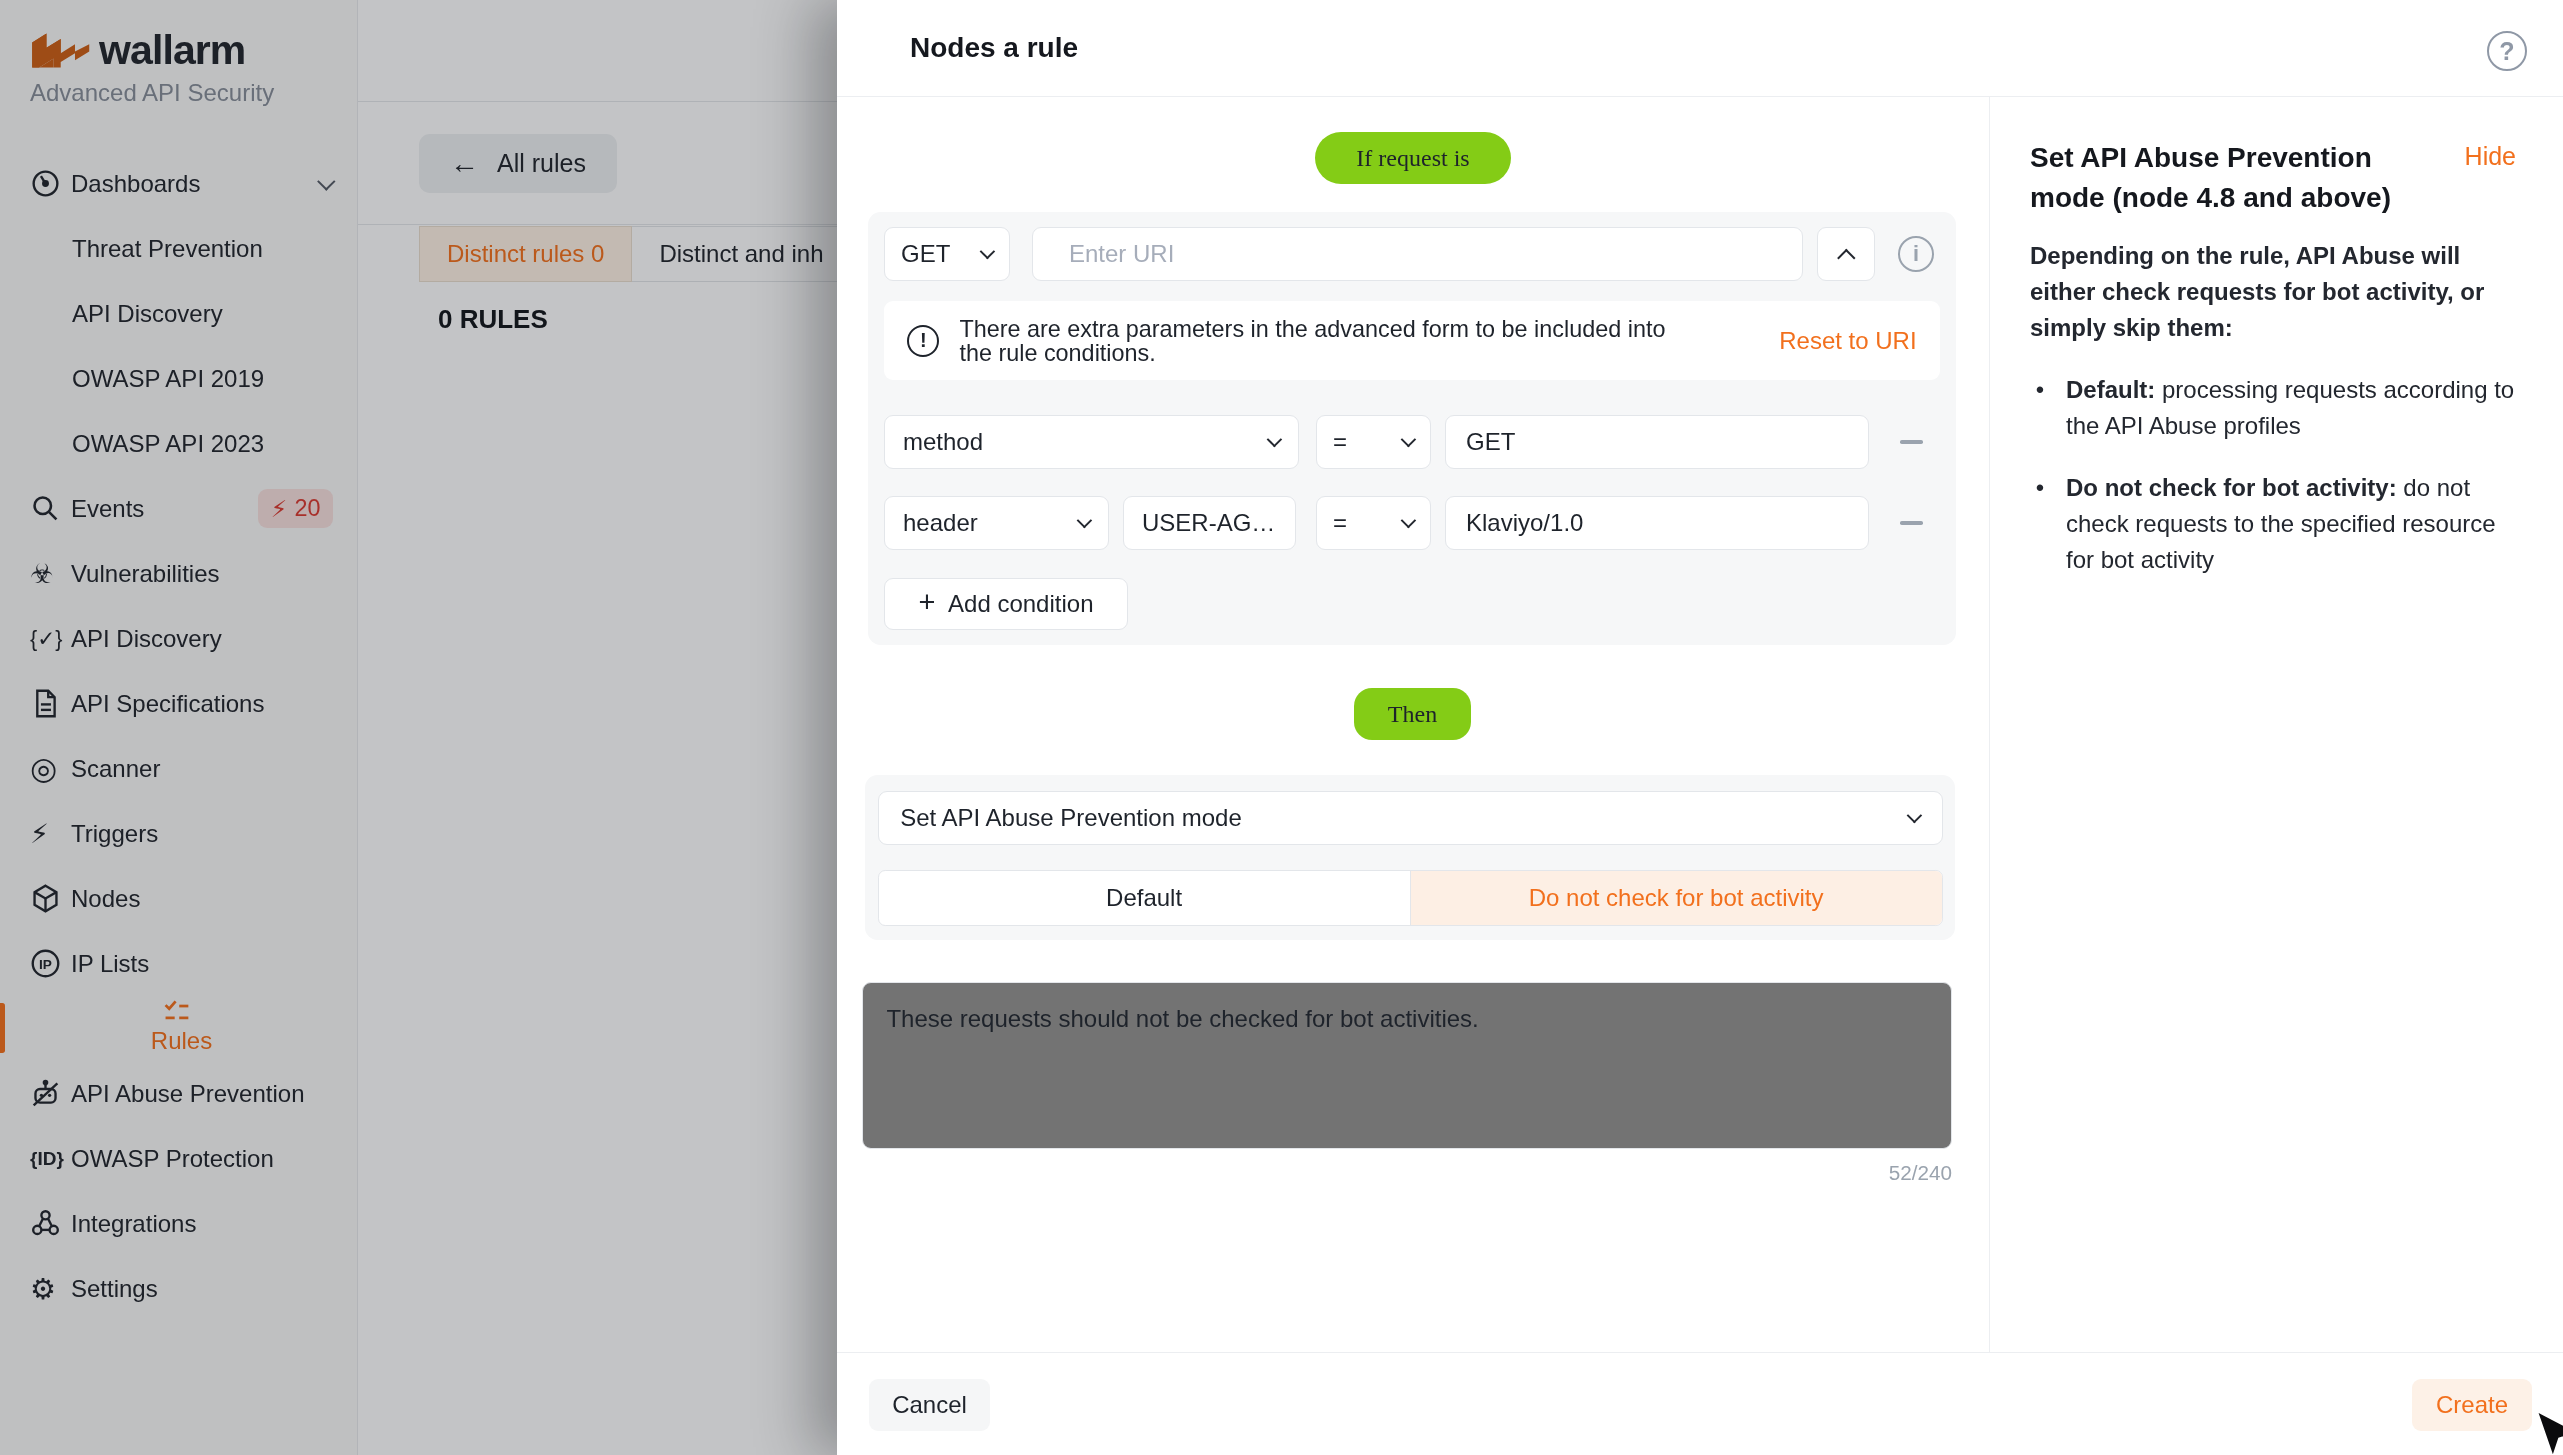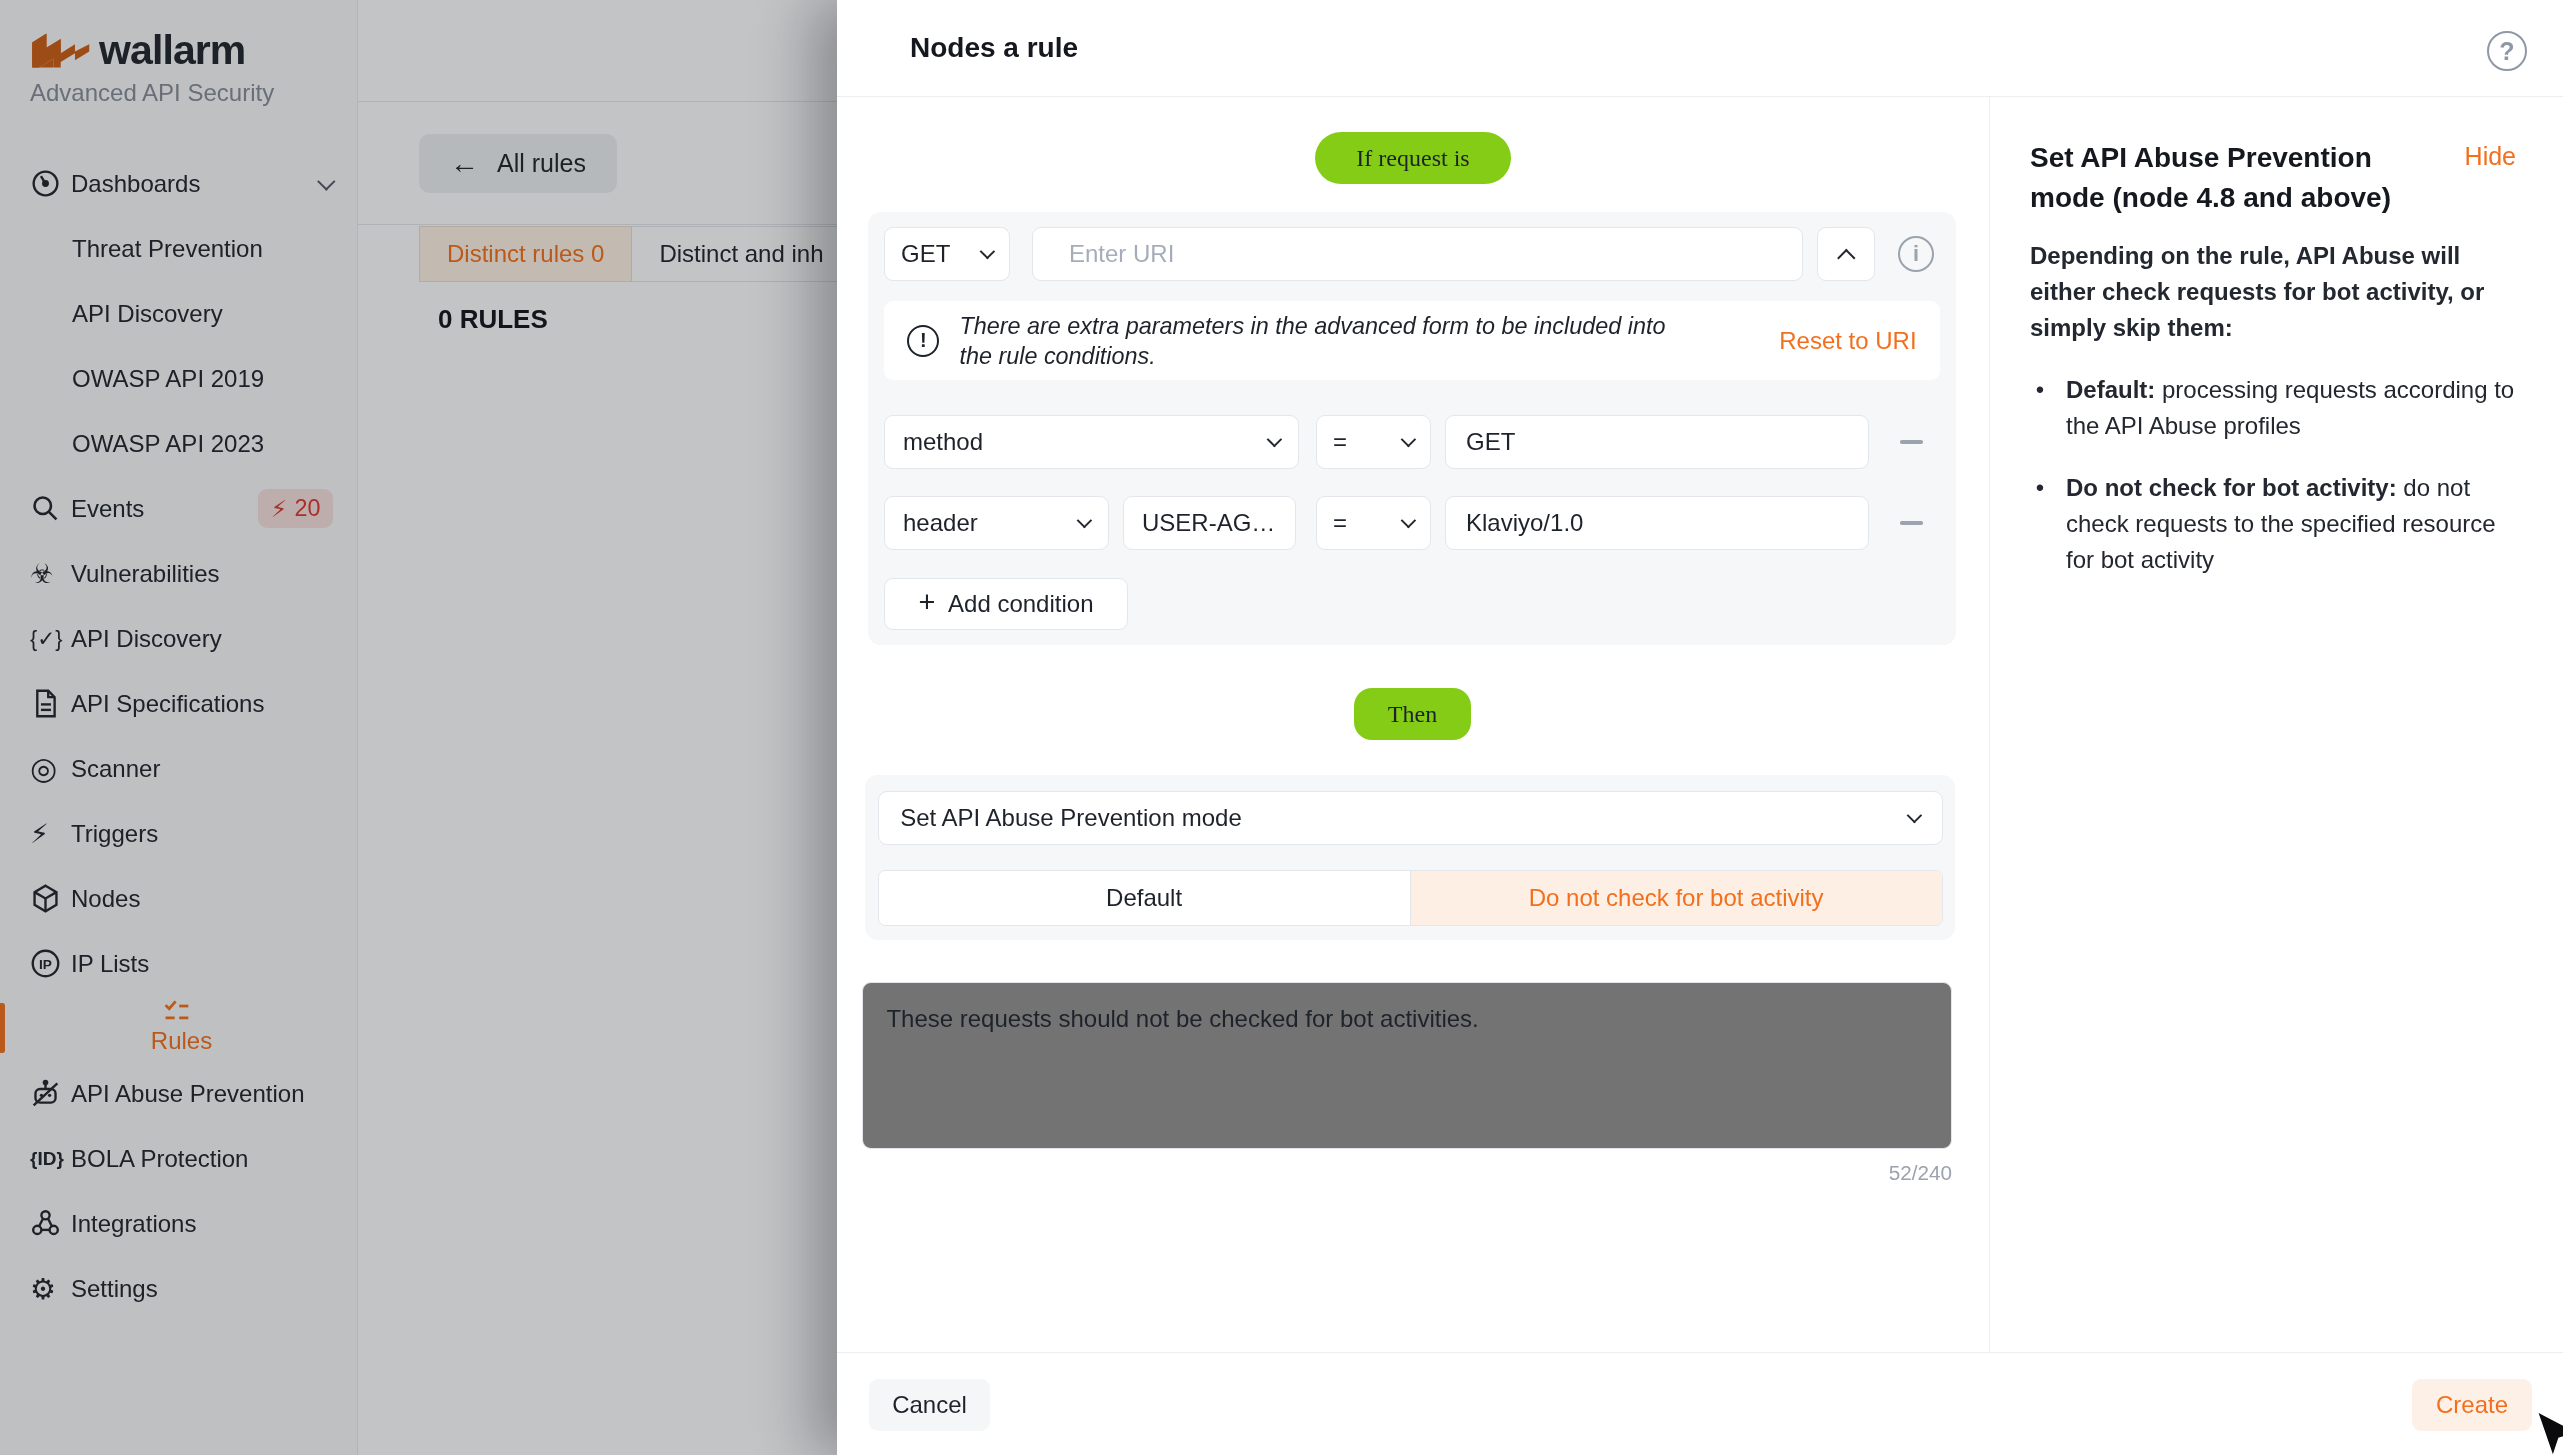--- a/index.html
+++ b/index.html
@@ -83,21 +83,21 @@
                 border:0.9px solid #e3e6ea; border-radius:9px; display:flex; align-items:center; justify-content:center; cursor:pointer; }
   .chevup { width:12.6px; height:12.6px; border-right:2.7px solid #23272f; border-bottom:2.7px solid #23272f;
             transform:rotate(-135deg); margin-top:7.2px; }
   .info-circle { position:absolute; left:1030px; top:24px; width:36px; height:36px; border:2.7px solid #9aa3ae;
                  border-radius:50%; color:#9aa3ae; font-size:21.6px; font-weight:700; font-style:normal;
                  display:flex; align-items:center; justify-content:center; }
   .warn-box { position:absolute; left:16px; top:89px; width:1056px; height:79px; background:#fff;
               border-radius:9px; display:flex; align-items:center; padding:0 23.4px; gap:20px; }
   .warn-circle { width:32px; height:32px; border:2.7px solid #1e232b; border-radius:50%; flex:none;
                  display:flex; align-items:center; justify-content:center; font-size:20px; font-weight:700; }
-  .warn-text { font-size:23.4px; line-height:30px; color:#1e232b; max-width:737px;font-style:italic; }
+  .warn-text { font-size:23.4px; line-height:24px; color:#1e232b; max-width:737px; }
   .reset-link { margin-left:auto; color:#f2701d; font-size:24px; cursor:pointer; white-space:nowrap; }
   .minus { position:absolute; width:23.4px; height:3.6px; border-radius:1.8px; background:#9aa3ae; }
   .addcond-btn { position:absolute; left:16px; top:366px; width:244px; height:52px; background:#fff;
                  border:0.9px solid #e3e6ea; border-radius:9px; display:flex; align-items:center;
                  justify-content:center; gap:12.6px; font-size:24px; cursor:pointer; }
   .plus-g { font-size:29px; font-weight:400; margin-top:-2.7px; }
 
   .seg { position:absolute; left:12.6px; top:95px; width:1065px; height:56px; border:0.9px solid #e3e6ea;
          border-radius:7.2px; display:flex; overflow:hidden; background:#fff; }
   .seg-half { flex:1; display:flex; align-items:center; justify-content:center; font-size:24px; cursor:pointer; }
@@ -259,21 +259,21 @@
             <circle cx="12.5" cy="19" r="1.8" fill="#23272f" stroke="none"></circle>
               <circle cx="21.5" cy="19" r="1.8" fill="#23272f" stroke="none"></circle>
             <line x1="4" y1="30" x2="30" y2="6"></line>
           </svg>
         </span>
         <span class="nav-label">API Abuse Prevention</span>
       </div>
 
       <div class="nav-row">
         <span class="nav-ico" style="font-size:19px;font-weight:bold;">{ID}</span>
-        <span class="nav-label">BOLA Protection</span>
+        <span class="nav-label">OWASP Protection</span>
       </div>
 
       <div class="nav-row">
         <span class="nav-ico">
           <svg width="31" height="31" viewBox="0 0 34 34" fill="none" stroke="#23272f" stroke-width="2.6">
             <circle cx="17" cy="8" r="4.5"></circle>
               <circle cx="8" cy="24" r="4.5"></circle>
               <circle cx="26" cy="24" r="4.5"></circle>
             <line x1="14" y1="12" x2="10" y2="20"></line>
               <line x1="20" y1="12" x2="24" y2="20"></line>

